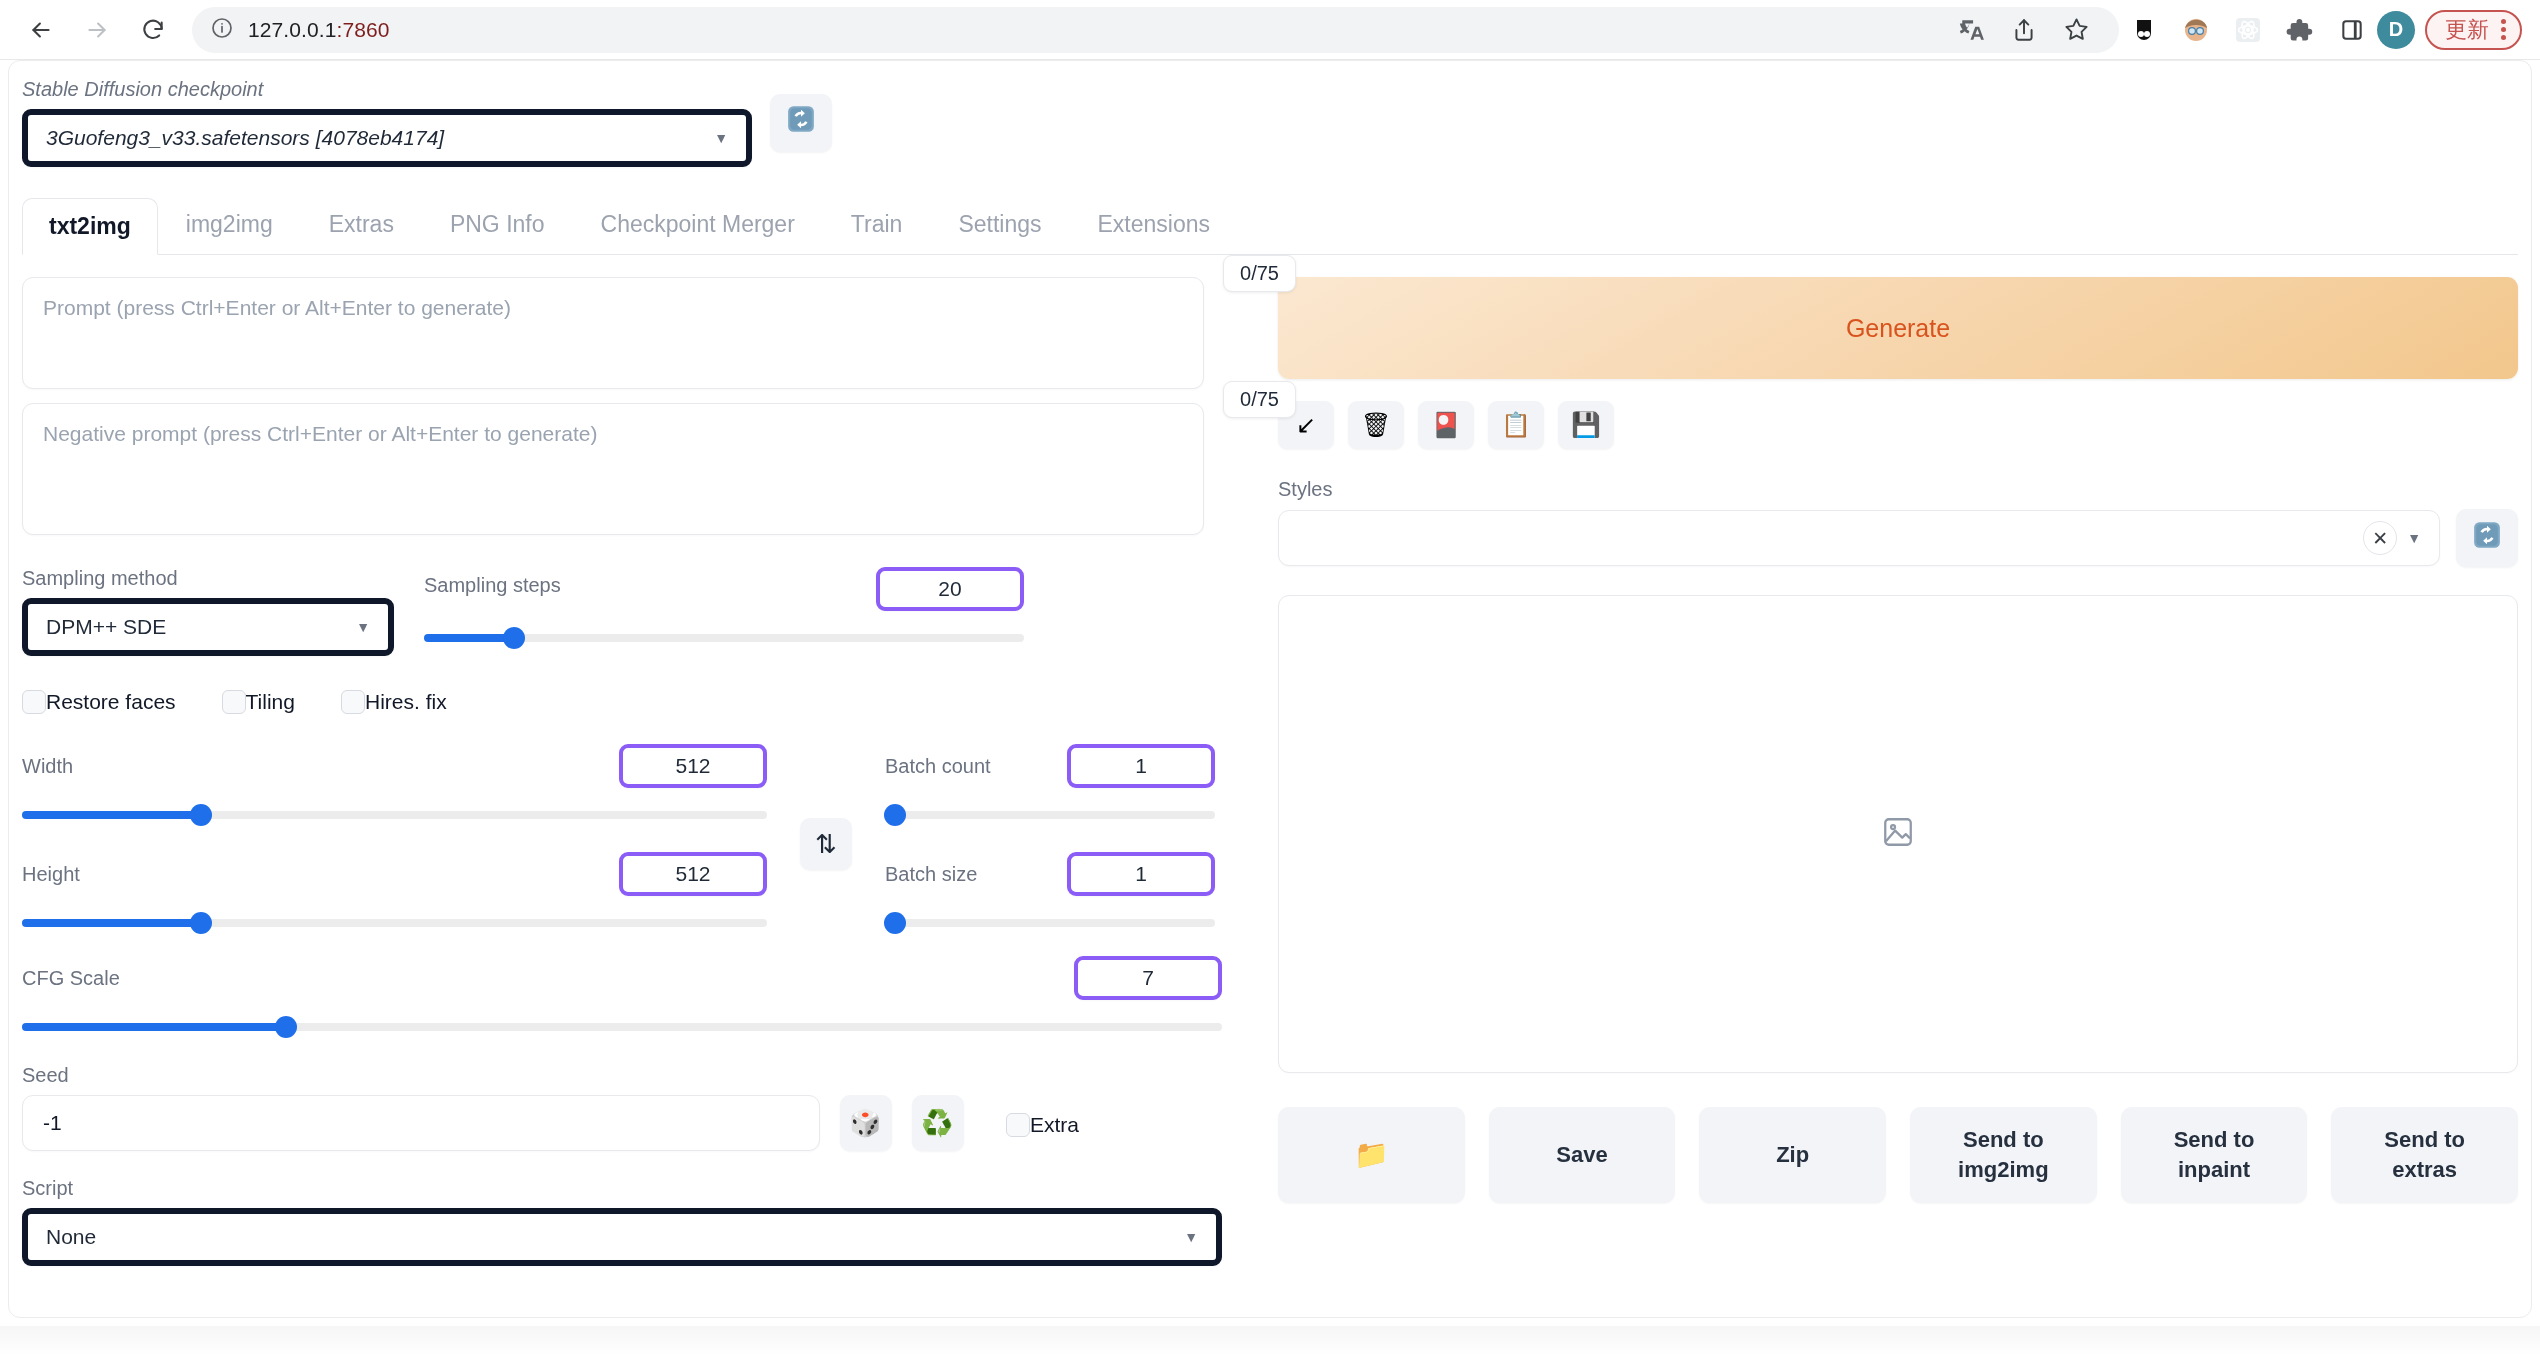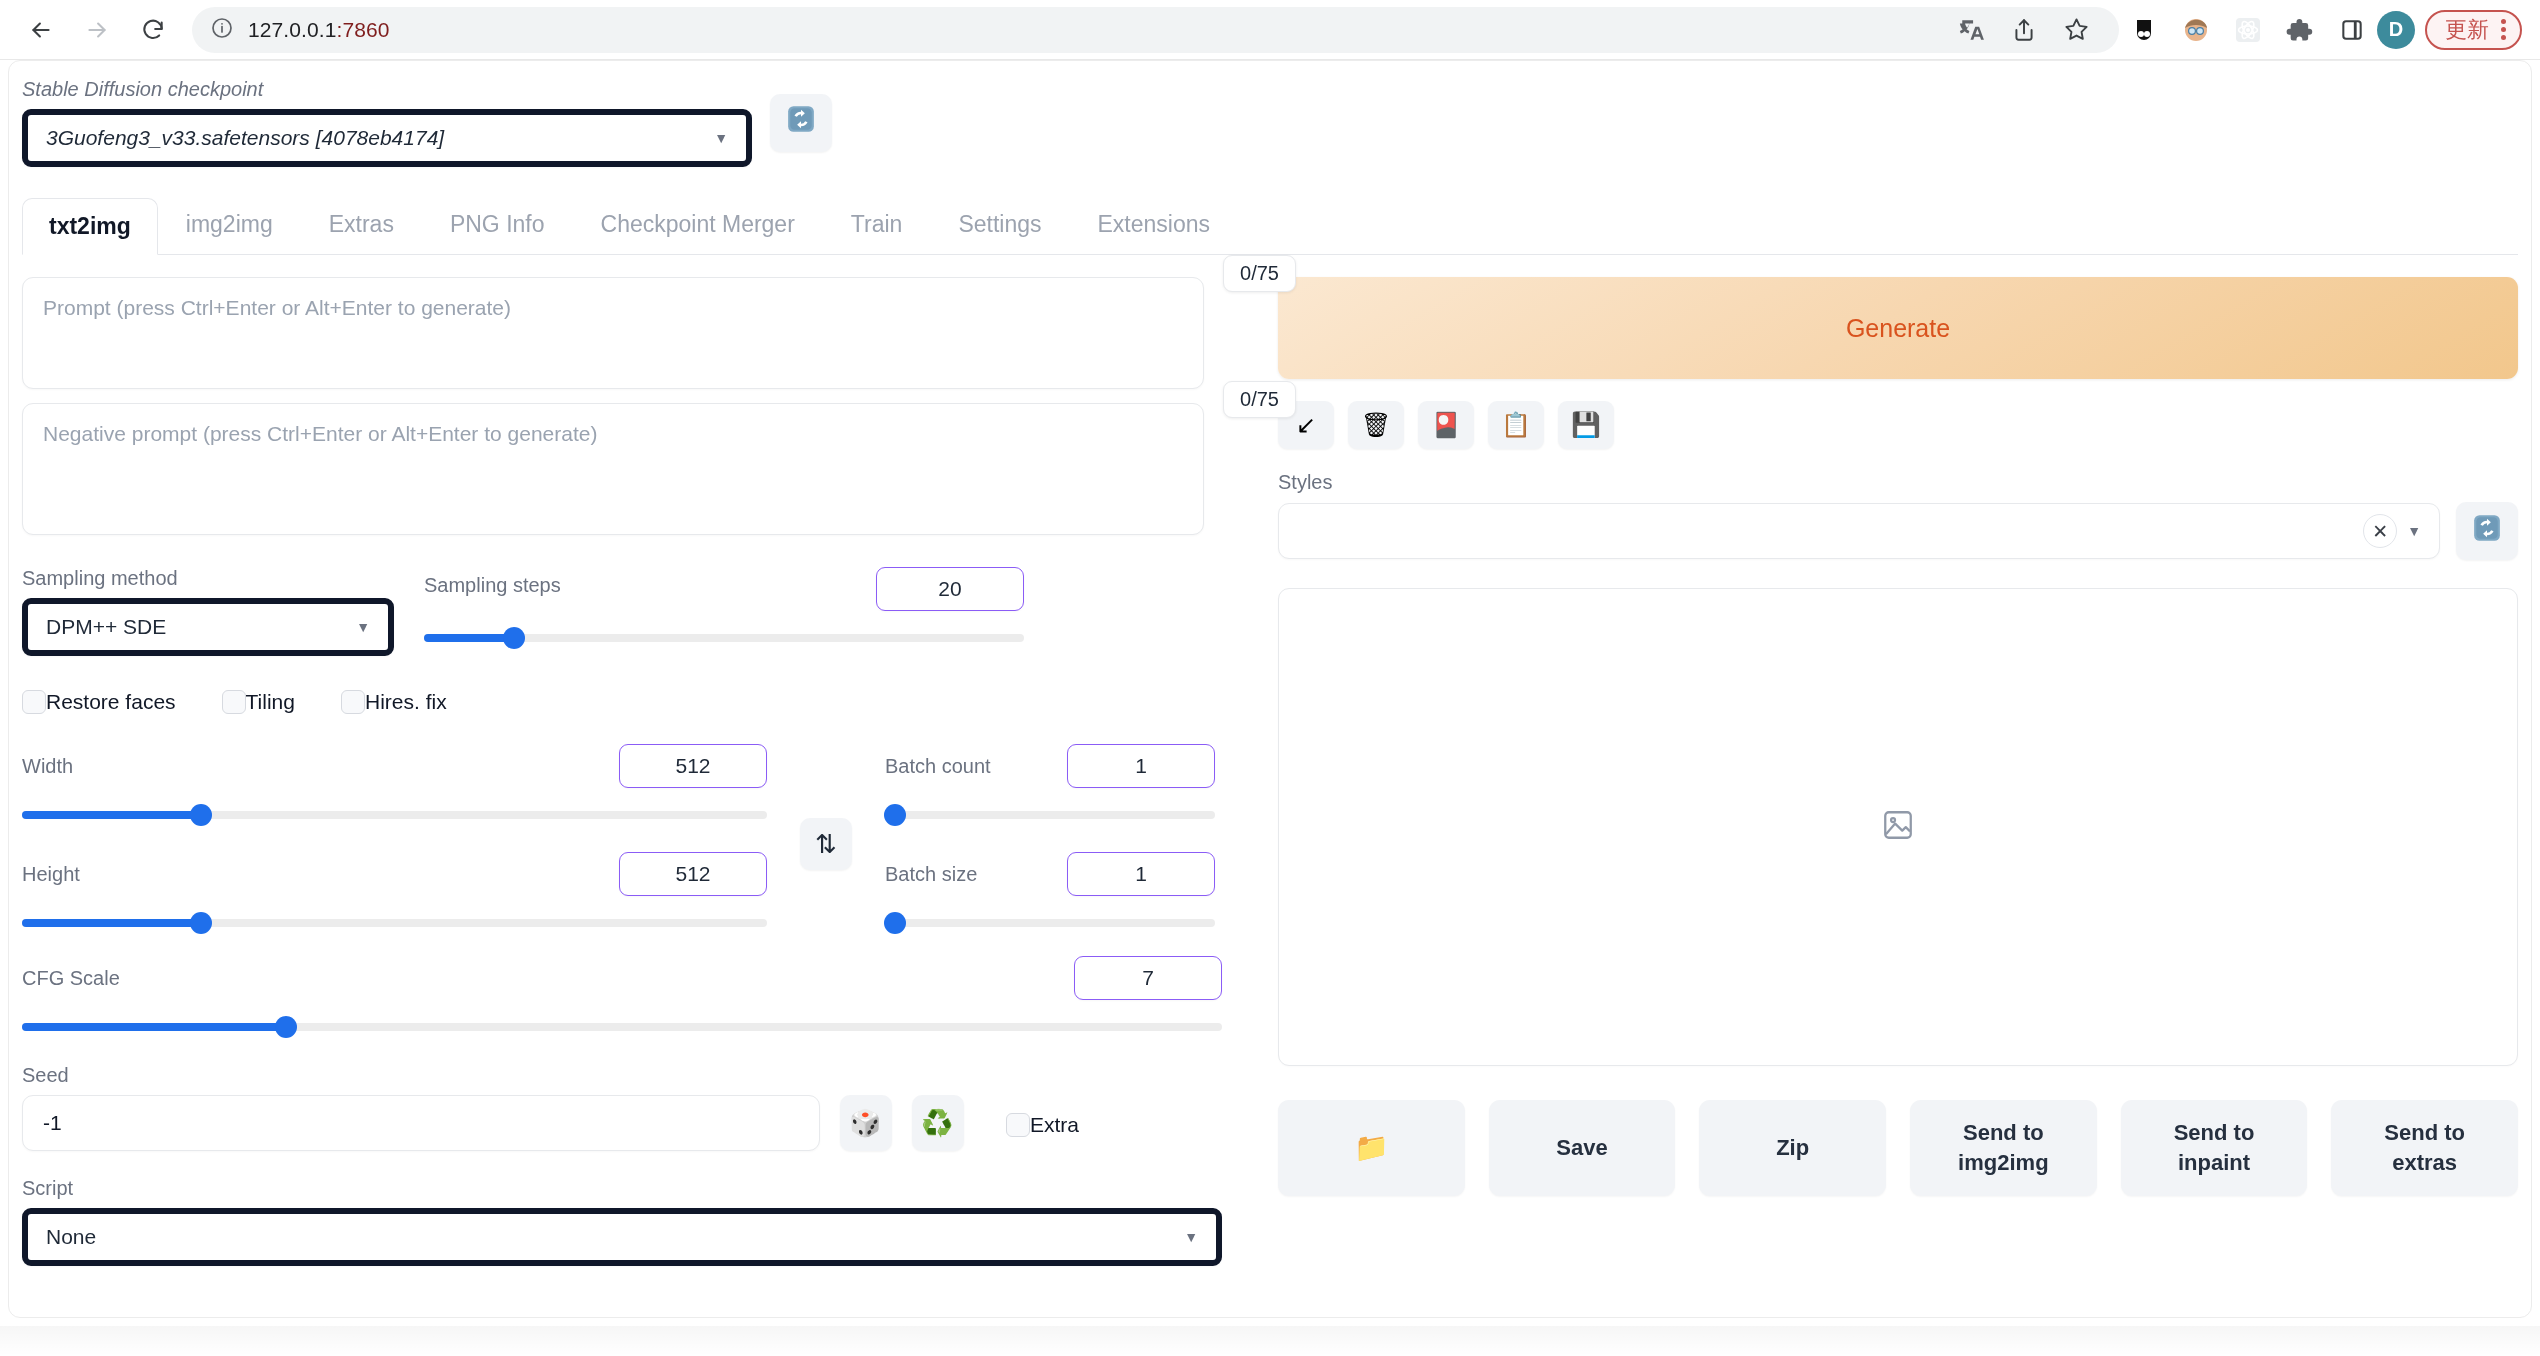--- a/index.html
+++ b/index.html
@@ -177,21 +177,21 @@
 
   
   .settings { margin-top: 32px; }
 
   .sampling-row { display: flex; gap: 30px; }
   .sampling-method { width: 372px; }
   .sampling-steps { width: 600px; }
 
   .steps-head { display: flex; align-items: center; justify-content: space-between; }
   .num-box {
-    border: 1px solid #8b5cf6;
+    border: 4px solid #8b5cf6;
     border-radius: 9px;
     background: #ffffff;
     height: 44px; width: 148px;
     display: flex; align-items: center; justify-content: center;
     font-size: 21px; color: #1f2937;
     box-shadow: 0 1px 2px rgba(0,0,0,.03);
   }
 
   .slider { position: relative; height: 22px; margin-top: 16px; }
   .slider .track {
@@ -272,21 +272,21 @@
     box-shadow: 0 1px 3px rgba(0,0,0,.08);
   }
   .tool-row { display: flex; gap: 14px; margin-top: 22px; }
   .tool-btn {
     width: 56px; height: 48px;
     background: #f2f4f7; border-radius: 9px;
     display: flex; align-items: center; justify-content: center;
     font-size: 24px;
     box-shadow: 0 1px 2px rgba(0,0,0,.05);
   }
-  .styles-block { margin-top: 22px; }
+  .styles-block { margin-top: 29px; }
   .styles-row { display: flex; align-items: center; gap: 16px; }
   .styles-select {
     flex: 1 1 auto; height: 56px;
     border: 1px solid #e7e9ec; border-radius: 11px;
     background: #ffffff;
     display: flex; align-items: center; padding: 0 18px;
     box-shadow: 0 1px 2px rgba(0,0,0,.03);
   }
   .styles-select .clear {
     margin-left: auto;

